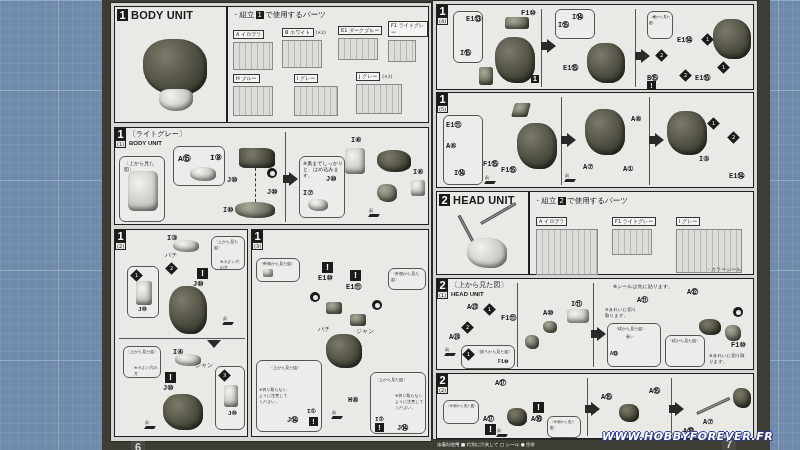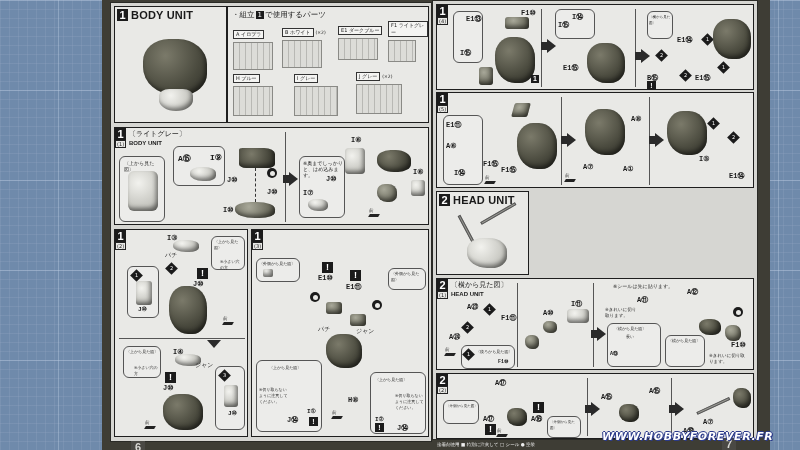--- a/index.html
+++ b/index.html
@@ -384,25 +384,43 @@
       <div class="part-label" style="left:292px;top:78px;font-size:7px;">E1⑭</div>
     </div>
 
     <div class="panel" style="left:3px;top:190px;width:93px;height:84px;">
       <div class="step-num" style="left:2px;top:2px;">2</div>
       <div class="unit-title" style="left:16px;top:2px;">HEAD UNIT</div>
       <div class="antenna" style="left:22px;top:22px;width:40px;transform:rotate(62deg);"></div>
       <div class="antenna" style="left:44px;top:30px;width:40px;transform:rotate(-30deg);"></div>
       <div class="blob light" style="left:30px;top:46px;width:40px;height:30px;"></div>
     </div>
+    <div class="panel" style="left:96px;top:190px;width:225px;height:84px;">
+      <div class="parts-title" style="left:4px;top:4px;">
+        <span>・組立</span><span class="boxnum">2</span><span>で使用するパーツ</span>
+      </div>
+      <div class="runner" style="left:6px;top:16px;">
+        <span class="lbl">A イロプラ</span>
+        <div class="sprue" style="width:62px;height:46px;"></div>
+      </div>
+      <div class="runner" style="left:82px;top:16px;">
+        <span class="lbl">F1 ライトグレー</span>
+        <div class="sprue" style="width:40px;height:26px;"></div>
+      </div>
+      <div class="runner" style="left:146px;top:16px;">
+        <span class="lbl">I グレー</span>
+        <div class="sprue" style="width:66px;height:44px;"></div>
+      </div>
+      <div class="callout-text" style="left:176px;top:74px;font-size:5px;">・カラーシール</div>
+    </div>
 
     <div class="panel" style="left:3px;top:277px;width:318px;height:92px;">
       <div class="step-num">2</div>
       <div class="step-sub">(1)</div>
-      <div class="step-heading" style="left:14px;top:1px;">〔横から見た図〕</div>
+      <div class="step-heading" style="left:14px;top:1px;">〔上から見た図〕</div>
       <div class="step-subtitle" style="left:14px;top:12px;">HEAD UNIT</div>
       <div class="part-label" style="left:30px;top:24px;font-size:7px;">A㉓</div>
       <div class="seq" style="left:48px;top:26px;">
           <span>1</span>
         </div>
       <div class="part-label" style="left:64px;top:34px;font-size:7px;">F1⑪</div>
       <div class="seq" style="left:26px;top:44px;">
           <span>2</span>
         </div>
       <div class="part-label" style="left:12px;top:54px;font-size:7px;">A㉔</div>

